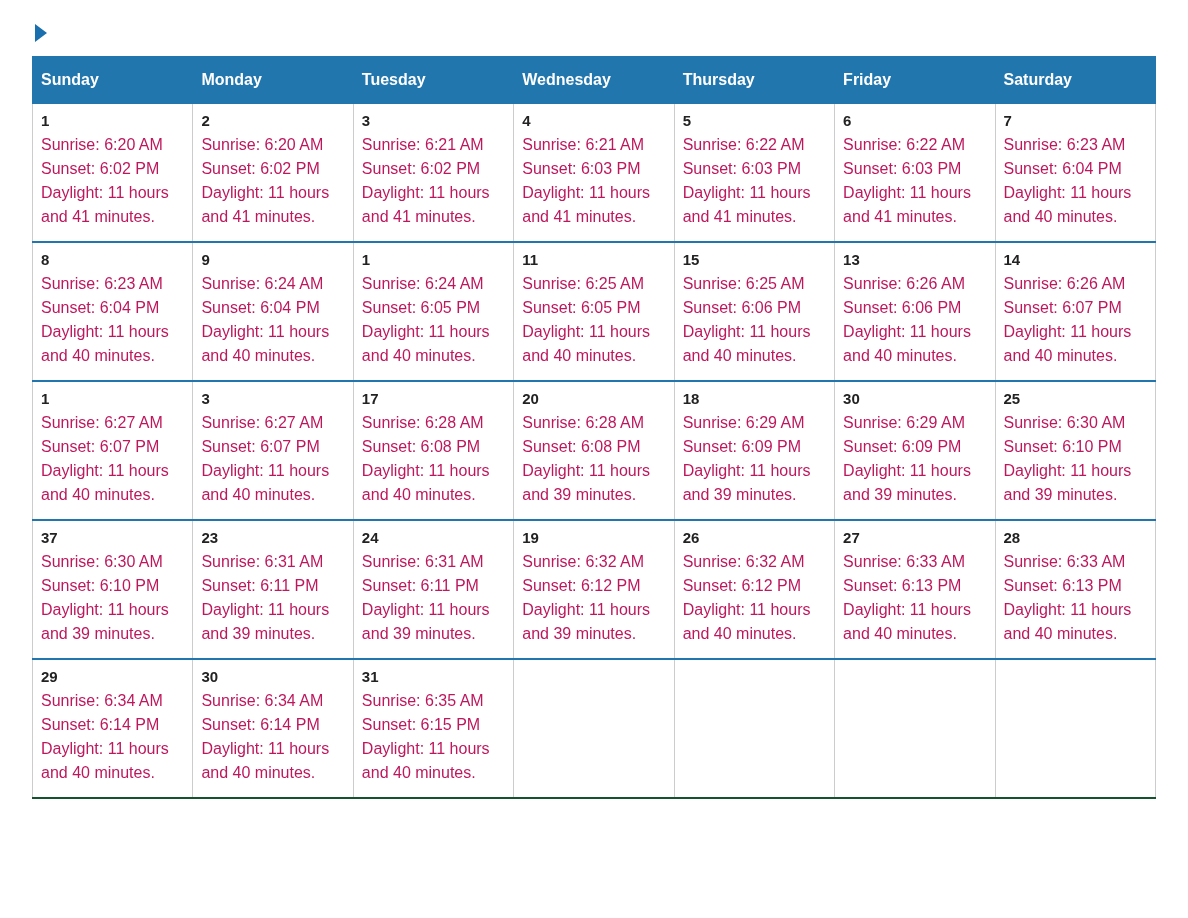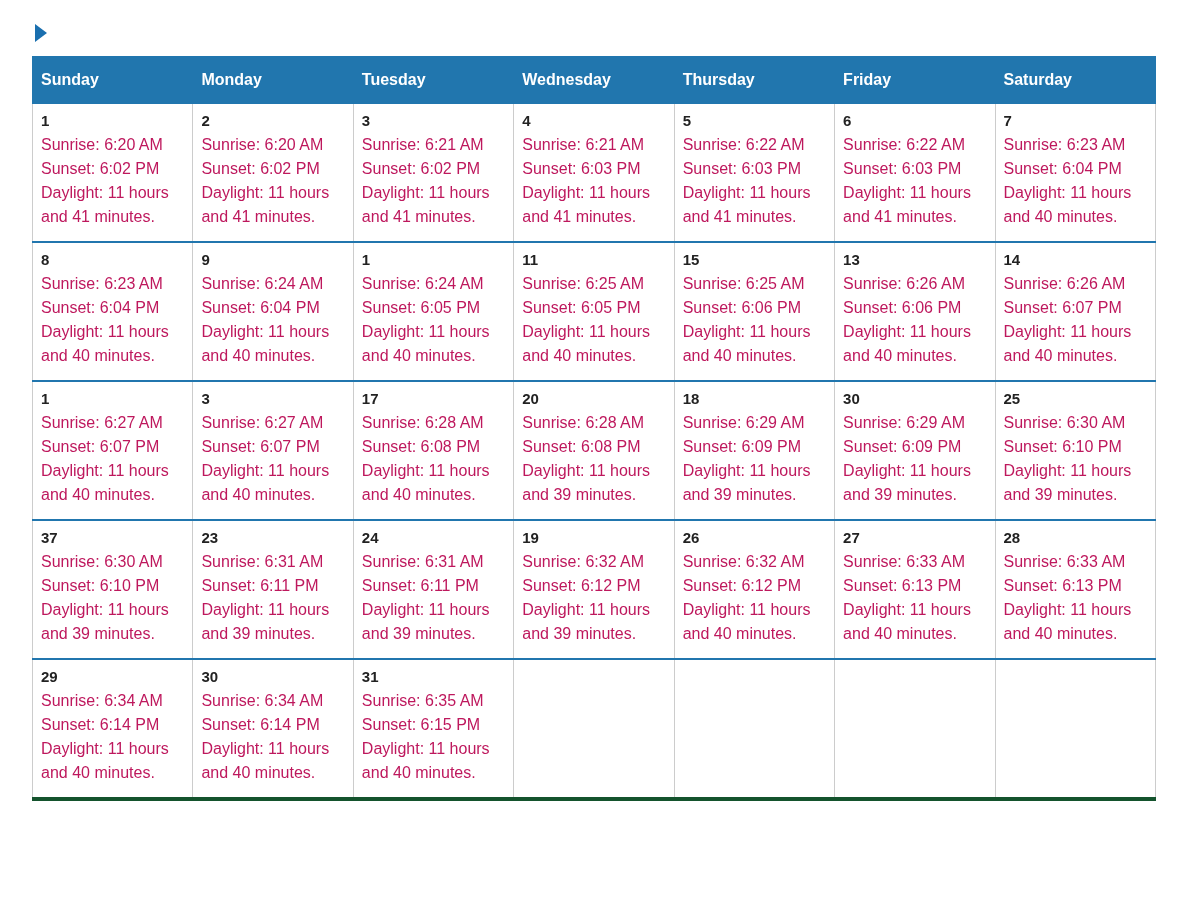--- a/index.html
+++ b/index.html
@@ -73,21 +73,21 @@
     }
     .day-info {
       font-size: 16px;
       color: #be185d;
       line-height: 1.5;
     }
     tbody td:last-child {
       border-right: 1px solid #ccc;
     }
     tbody tr:last-child {
-      border-bottom: 4px solid #14532d;
+      border-bottom: 2px solid #14532d;
     }
     .empty-cell {
       background: #fff;
     }
     
     .logo-wrapper {
       display: flex;
       flex-direction: row;
       align-items: center;
     }

